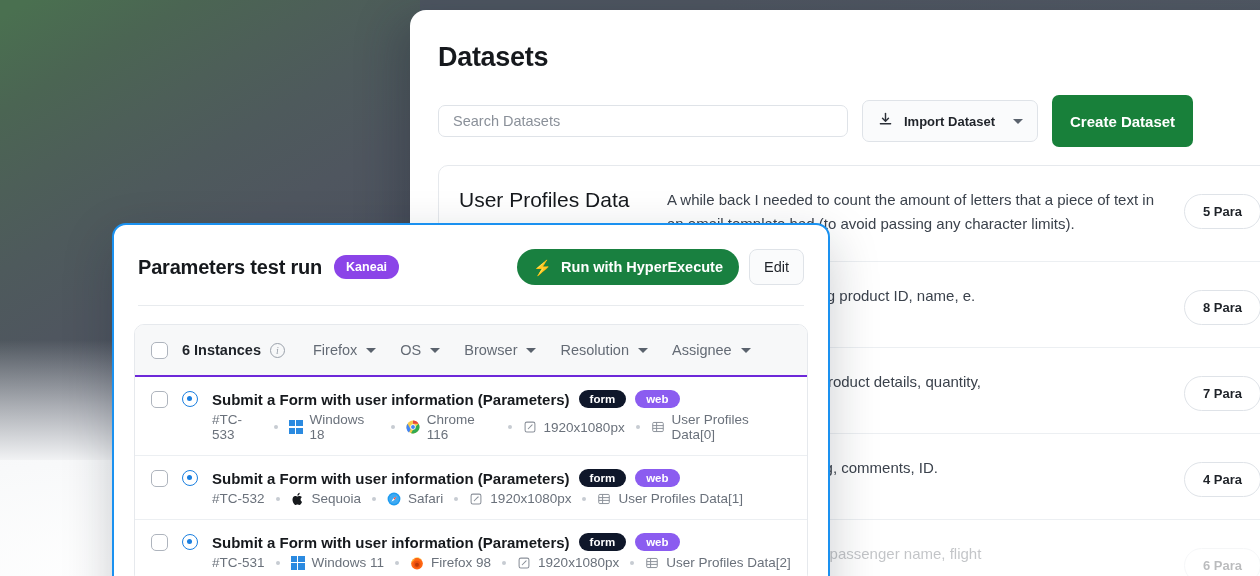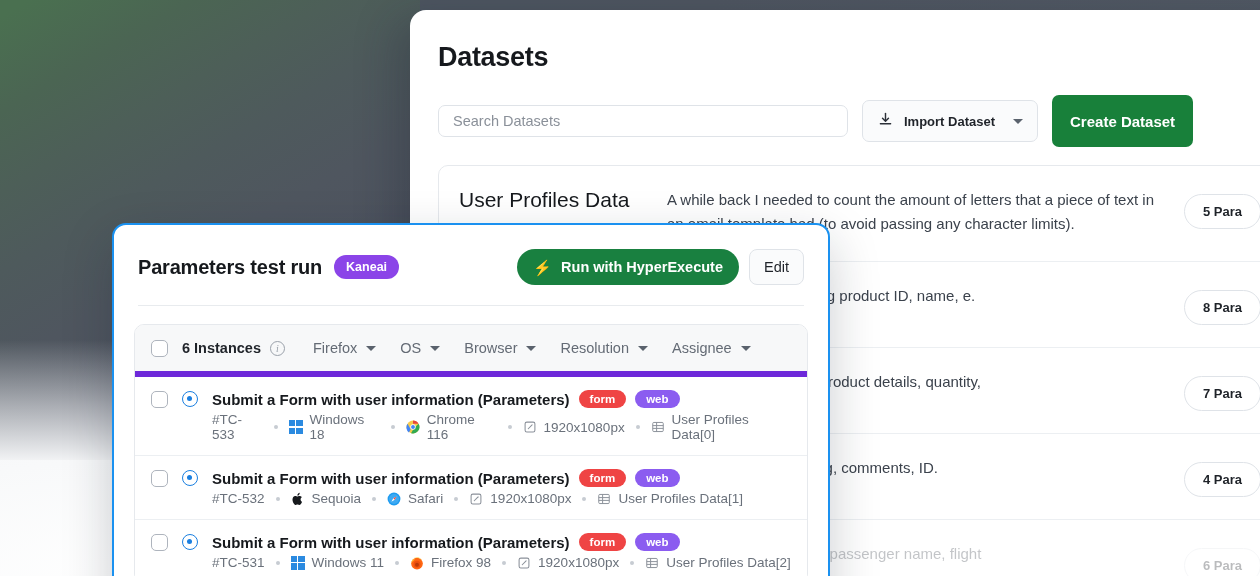--- a/index.html
+++ b/index.html
@@ -186,21 +186,21 @@
   .inst-wrap {
     margin: 18px 20px 0 20px;
     border: 1px solid #e6e9ed;
     border-radius: 10px;
     overflow: hidden;
   }
   .inst-head {
     display: flex; align-items: center;
     height: 52px; padding: 0 16px;
     background: #f7f8f9;
-    border-bottom: 6px solid #6d28d9;
+    border-bottom: 2px solid #6d28d9;
   }
   .cbox {
     width: 17px; height: 17px; flex: 0 0 17px;
     border: 1.6px solid #aeb4bd; border-radius: 5px;
     background: #fff; cursor: pointer;
   }
   .inst-count {
     margin-left: 14px;
     font-size: 14.5px; font-weight: bold; color: #1f2329;
   }
@@ -236,21 +236,21 @@
   }
   .ir-title {
     margin-left: 14px;
     font-size: 15px; font-weight: bold; color: #16191d;
   }
   .tag {
     margin-left: 9px;
     border-radius: 12px; padding: 3px 11px;
     font-size: 11.5px; font-weight: bold; color: #fff;
   }
-  .tag-form { background: #ef4444; }
+  .tag-form { background: #0f172a; }
   .tag-web  { background: #8b5cf0; }
 
   .ir-meta {
     margin-left: 61px; margin-top: 4px;
     display: flex; align-items: center;
     font-size: 13.5px; color: #6a717b;
   }
   .ir-meta .mi { display: flex; align-items: center; gap: 7px; }
   .dot-sep {
     width: 4px; height: 4px; border-radius: 50%;

